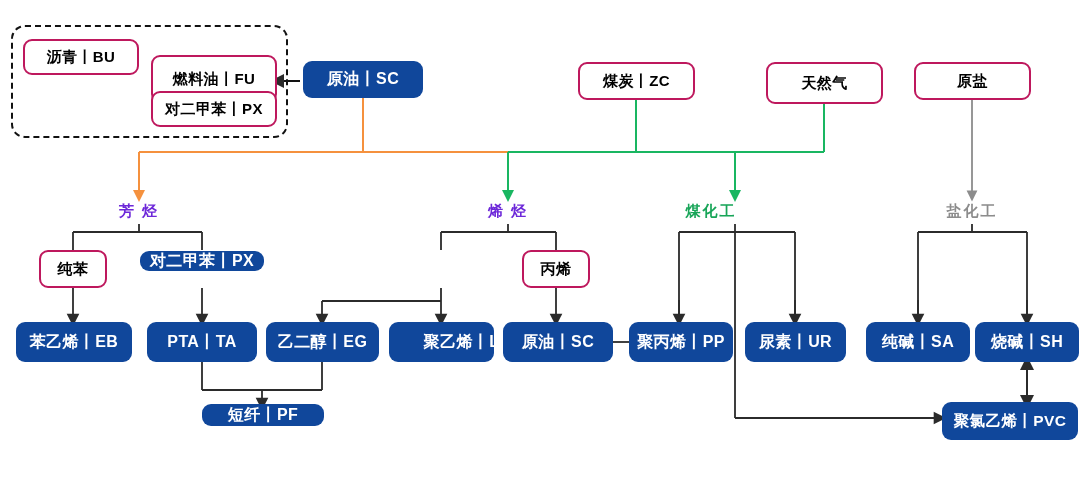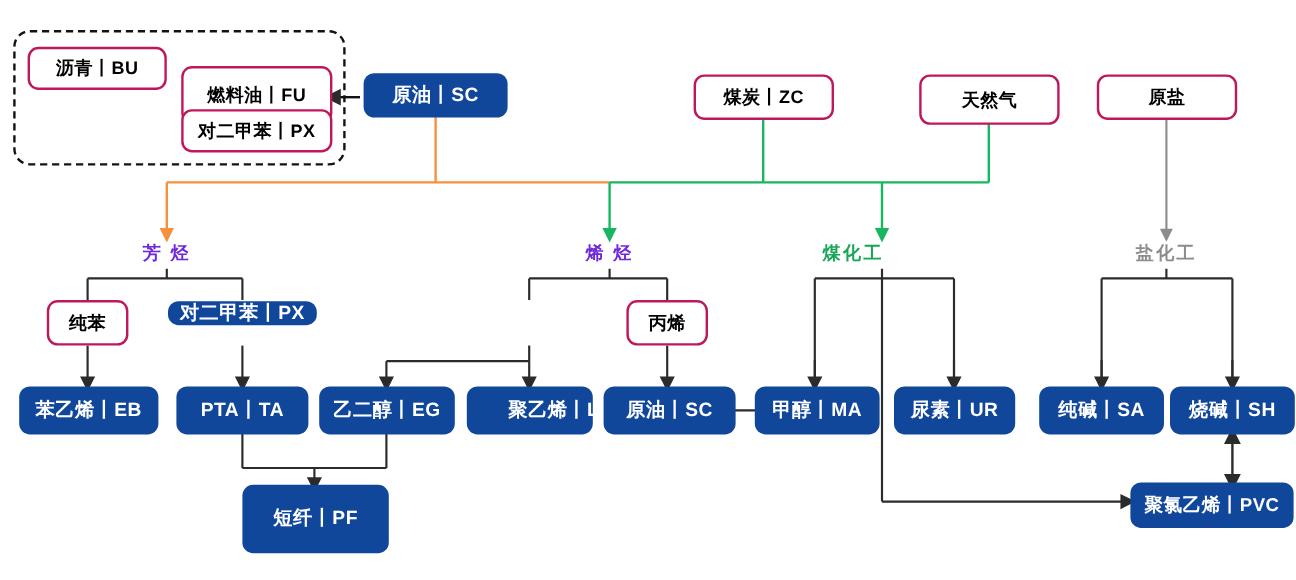--- a/index.html
+++ b/index.html
@@ -158,21 +158,21 @@
 
   <div class="node white" style="left:39px; top:250px; width:68px; height:38px;">纯苯</div>
   <div class="node blue" style="left:140px; top:251px; width:124px; height:20px;">对二甲苯丨PX</div>
   <div class="node white" style="left:522px; top:250px; width:68px; height:38px;">丙烯</div>
 
   <div class="node blue" style="left:147px; top:322px; width:110px; height:40px;">PTA丨TA</div>
   <div class="node blue" style="left:16px; top:322px; width:116px; height:40px;">苯乙烯丨EB</div>
   <div class="node blue" style="left:266px; top:322px; width:113px; height:40px;">乙二醇丨EG</div>
   <div class="node blue" style="left:389px; top:322px; width:105px; height:40px;padding-left:40px;">聚乙烯丨L</div>
   <div class="node blue" style="left:503px; top:322px; width:110px; height:40px;">原油丨SC</div>
-  <div class="node blue" style="left:629px; top:322px; width:104px; height:40px;">甲醇丨MA</div>
+  <div class="node blue" style="left:629px; top:322px; width:104px; height:40px;">聚丙烯丨PP</div>
   <div class="node blue" style="left:745px; top:322px; width:101px; height:40px;">尿素丨UR</div>
   <div class="node blue" style="left:866px; top:322px; width:104px; height:40px;">纯碱丨SA</div>
   <div class="node blue" style="left:975px; top:322px; width:104px; height:40px;">烧碱丨SH</div>
 
-  <div class="node blue" style="left:202px; top:404px; width:122px; height:57px;text-align:center;">短纤丨PF</div>
+  <div class="node blue" style="left:202px; top:404px; width:122px; height:22px;text-align:center;">短纤丨PF</div>
   <div class="node blue small" style="left:942px; top:402px; width:136px; height:38px;">聚氯乙烯丨PVC</div>
 
 </div>
 
 </body></html>

